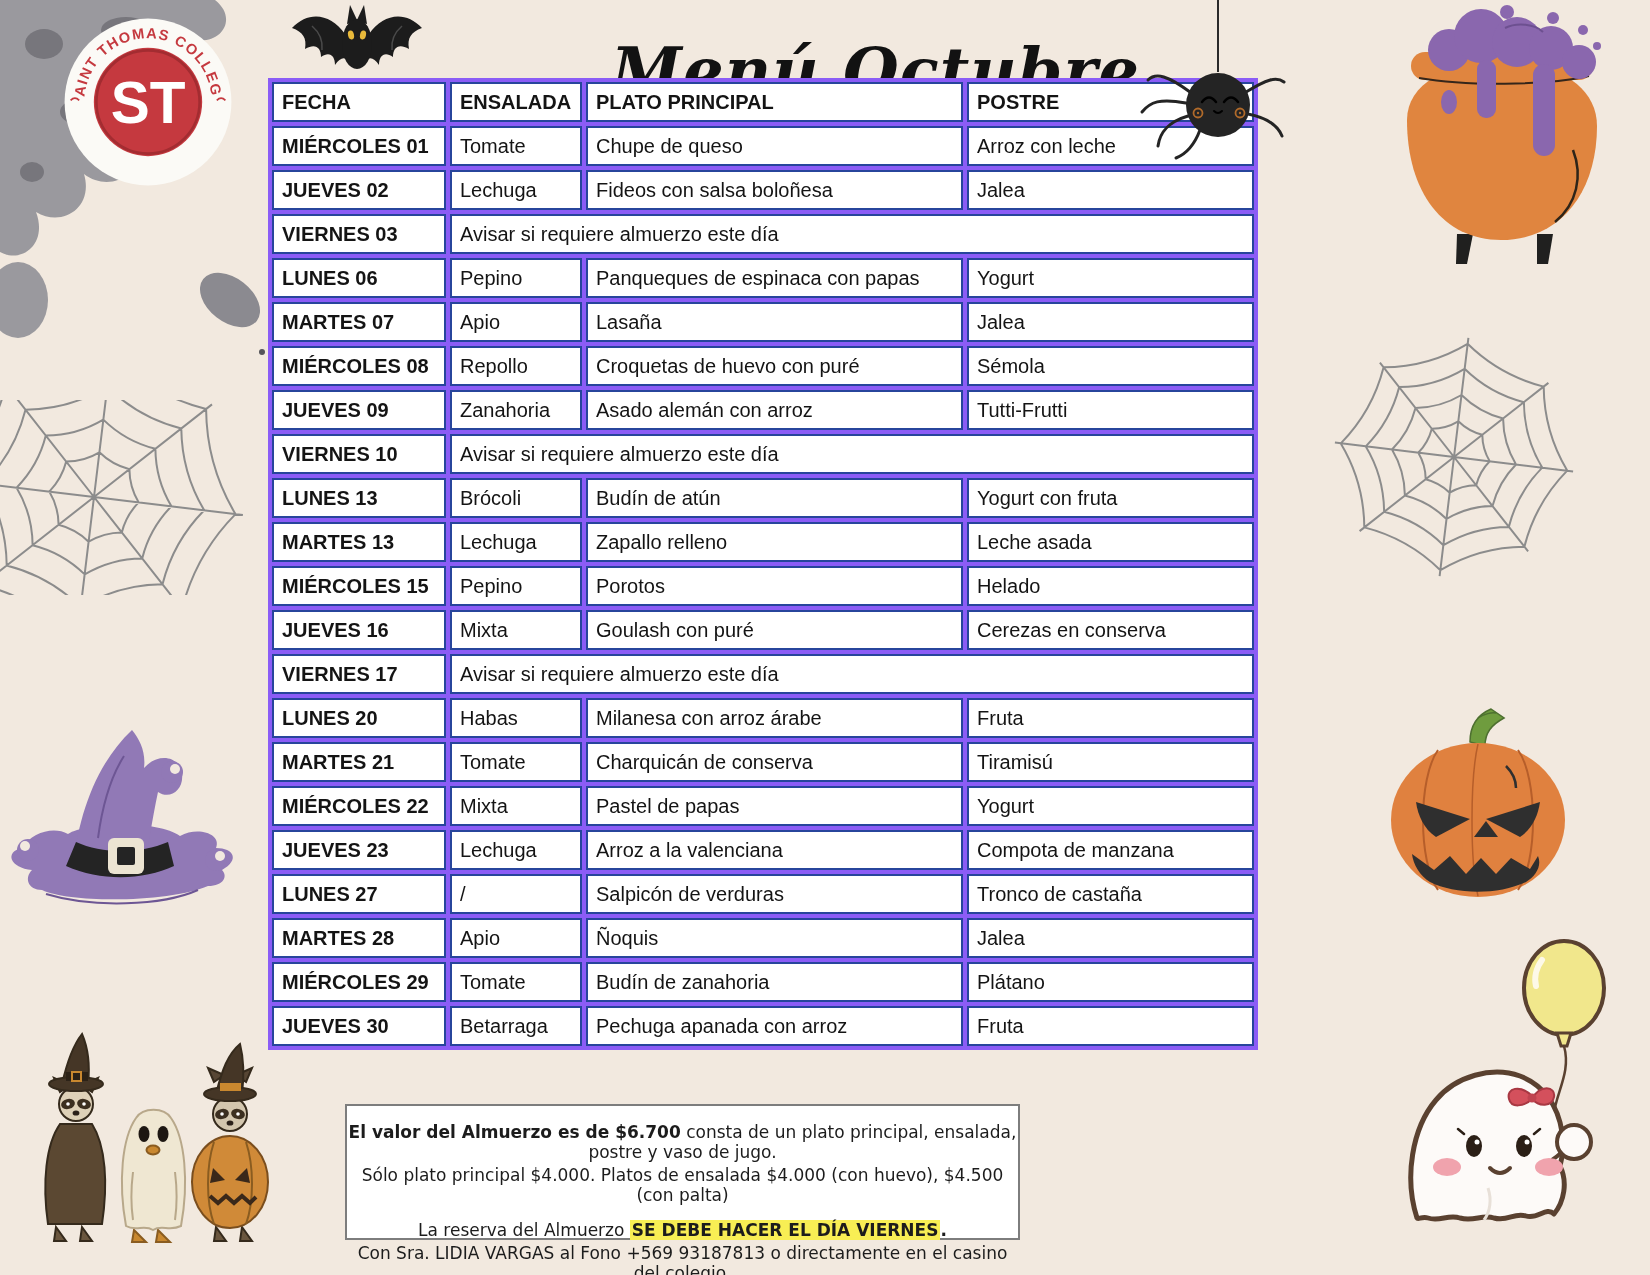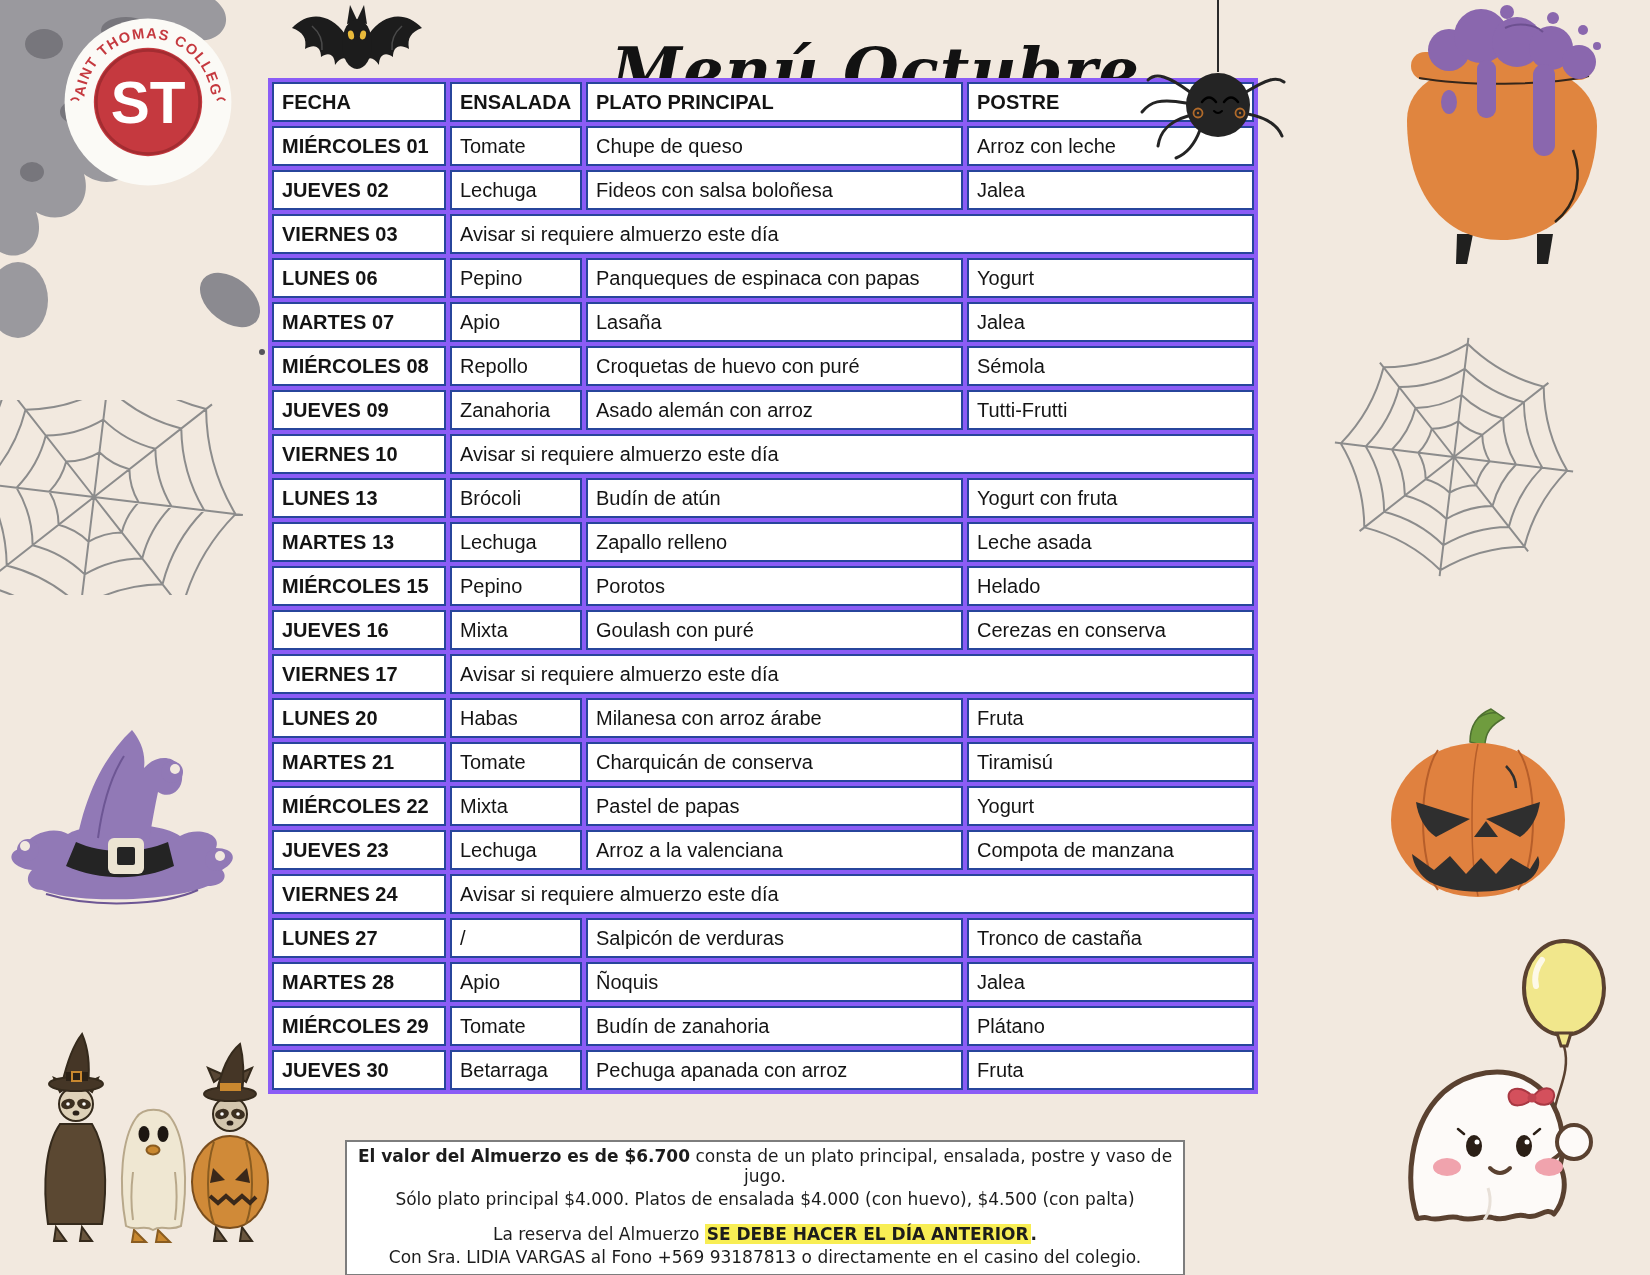--- a/index.html
+++ b/index.html
@@ -11,23 +11,23 @@
          font-size:64px;color:#121212;letter-spacing:1px}
   table.menu{position:absolute;left:268px;top:78px;width:990px;z-index:2;
              border-collapse:separate;border-spacing:4px;background:#8b5cf6;table-layout:fixed}
   table.menu th,table.menu td{border:2.5px solid #27459c;background:#fff;height:40px;
       box-sizing:border-box;padding:0 8px;font-size:20px;color:#141414;
       overflow:hidden;white-space:nowrap;text-align:left;vertical-align:middle}
   table.menu th{font-weight:700}
   td.c-fecha{font-weight:700;font-size:19px}
   td.c-center{text-align:center}
   td.c-notice{text-align:center}
-  .footer{position:absolute;left:345px;top:1140px;width:840px;height:136px;z-index:2;
+  .footer{position:absolute;left:345px;top:1104px;width:675px;height:136px;z-index:2;
           background:#fff;border:2px solid #7d7d7d;box-sizing:border-box;text-align:center;
-          font-family:"DejaVu Sans",sans-serif;font-size:17px;color:#1c1c1c;padding-top:1px}
+          font-family:"DejaVu Sans",sans-serif;font-size:17px;color:#1c1c1c;padding-top:13px}
   .footer p{margin:3px 0}
   .footer .gap{margin-top:15px}
   .hl{background:#f8ee54;padding:0 2px;font-weight:bold}
   .spider{z-index:3}
 </style>
 </head>
 <body>
 
 <div class="page">
 
@@ -332,24 +332,20 @@
           <td>Pastel de papas</td>
           <td>Yogurt</td>
         </tr>
         <tr>
           <td class="c-fecha">JUEVES 23</td>
           <td class="c-center">Lechuga</td>
           <td>Arroz a la valenciana</td>
           <td>Compota de manzana</td>
         </tr>
         <tr>
-          <td class="c-fecha">VIERNES 24</td>
-          <td class="c-notice" colspan="3">Avisar si requiere almuerzo este día</td>
-        </tr>
-        <tr>
           <td class="c-fecha">LUNES 27</td>
           <td class="c-center">/</td>
           <td>Salpicón de verduras</td>
           <td>Tronco de castaña</td>
         </tr>
         <tr>
           <td class="c-fecha">MARTES 28</td>
           <td>Apio</td>
           <td>Ñoquis</td>
           <td>Jalea</td>
@@ -365,17 +361,17 @@
           <td>Betarraga</td>
           <td>Pechuga apanada con arroz</td>
           <td>Fruta</td>
         </tr>
       </tbody>
   </table>
 
   <div class="footer">
     <p><b>El valor del Almuerzo es de $6.700</b><span> consta de un plato principal, ensalada, postre y vaso de jugo.</span></p>
     <p>Sólo plato principal $4.000. Platos de ensalada $4.000 (con huevo), $4.500 (con palta)</p>
-    <p class="gap"><span>La reserva del Almuerzo </span><b class="hl">SE DEBE HACER EL DÍA ANTERIOR</b><b>.</b></p>
+    <p class="gap"><span>La reserva del Almuerzo </span><b class="hl">SE DEBE HACER EL DÍA VIERNES</b><b>.</b></p>
     <p>Con Sra. LIDIA VARGAS al Fono +569 93187813 o directamente en el casino del colegio.</p>
   </div>
 
 </div>
 
 </body></html>

